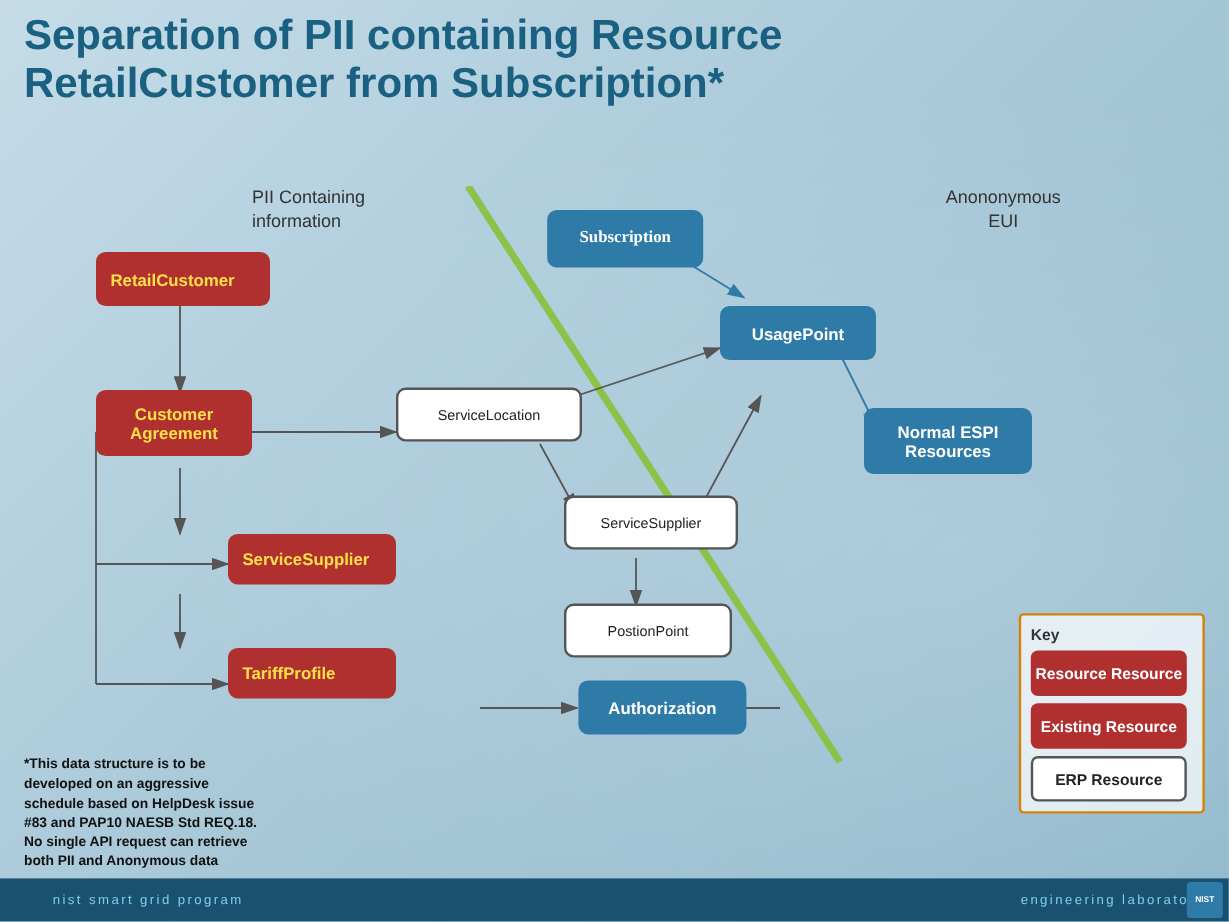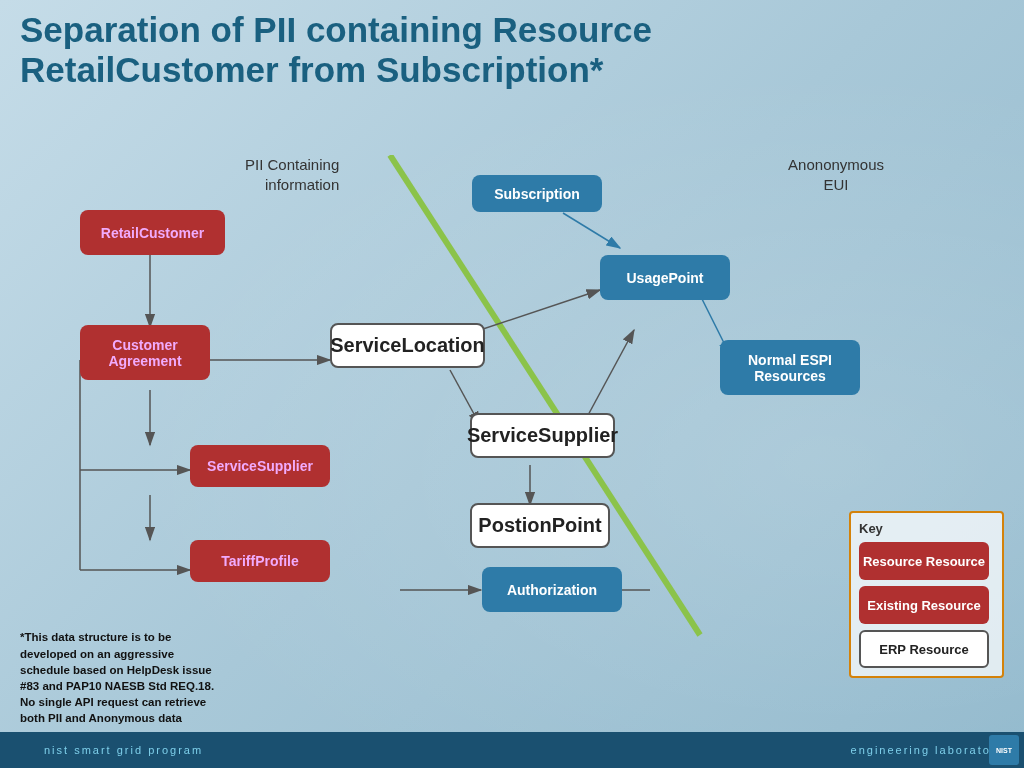--- a/index.html
+++ b/index.html
@@ -49,46 +49,45 @@
       bottom: 90px;
     }
 
     
     .label-pii {
       position: absolute;
       top: 0px;
       left: 190px;
       font-size: 15px;
       color: #333;
-      text-align: right;
+      text-align: left;
       line-height: 1.3;
-      margin-left: 35px;
     }
 
     .label-anon {
       position: absolute;
       top: 0px;
       right: 120px;
       font-size: 15px;
       color: #333;
       text-align: center;
       line-height: 1.3;
     }
 
     
     .box-red {
       position: absolute;
       background: #b03030;
-      color: #f0abfc;
+      color: #fde047;
       border-radius: 8px;
       font-size: 14px;
       font-weight: bold;
       display: flex;
       align-items: center;
-      justify-content: center;
+      justify-content: flex-start;
       text-align: center;
       padding: 6px 12px;
     }
 
     
     .box-blue {
       position: absolute;
       background: #2e7ba8;
       color: white;
       border-radius: 8px;
@@ -101,22 +100,22 @@
       padding: 6px 10px;
     }
 
     
     .box-white {
       position: absolute;
       background: white;
       color: #222;
       border: 2px solid #555;
       border-radius: 8px;
-      font-size: 20px;
-      font-weight: bold;
+      font-size: 12px;
+      font-weight: normal;
       display: flex;
       align-items: center;
       justify-content: center;
       padding: 6px 10px;
     }
 
     
     .diagram-svg {
       position: absolute;
       top: 0; left: 0;
@@ -282,21 +281,21 @@
       <line x1="380" y1="435" x2="461" y2="435" stroke="#555" stroke-width="1.5" marker-end="url(#arrowhead)"></line>
 
       <line x1="630" y1="435" x2="570" y2="435" stroke="#555" stroke-width="1.5" marker-end="url(#arrowhead)"></line>
 
       <line x1="60" y1="205" x2="60" y2="415" stroke="#555" stroke-width="1.5"></line>
       <line x1="60" y1="205" x2="80" y2="205" stroke="#555" stroke-width="1.5"></line>
       <line x1="60" y1="315" x2="170" y2="315" stroke="#555" stroke-width="1.5" marker-end="url(#arrowhead)"></line>
       <line x1="60" y1="415" x2="170" y2="415" stroke="#555" stroke-width="1.5" marker-end="url(#arrowhead)"></line>
     </svg>
 
-    <div class="box-blue" style="left:452px; top:20px; width:130px; height:37px;">
+    <div class="box-blue" style="left:436px; top:20px; width:130px; height:48px;font-family:Liberation Serif, serif;">
       <span>Subscription</span>
     </div>
 
     <div class="box-blue" style="left:580px; top:100px; width:130px; height:45px;">
       <span>UsagePoint</span>
     </div>
 
     <div class="box-blue" style="left:700px; top:185px; width:140px; height:55px;">
       <span>Normal ESPI
 Resources</span>

